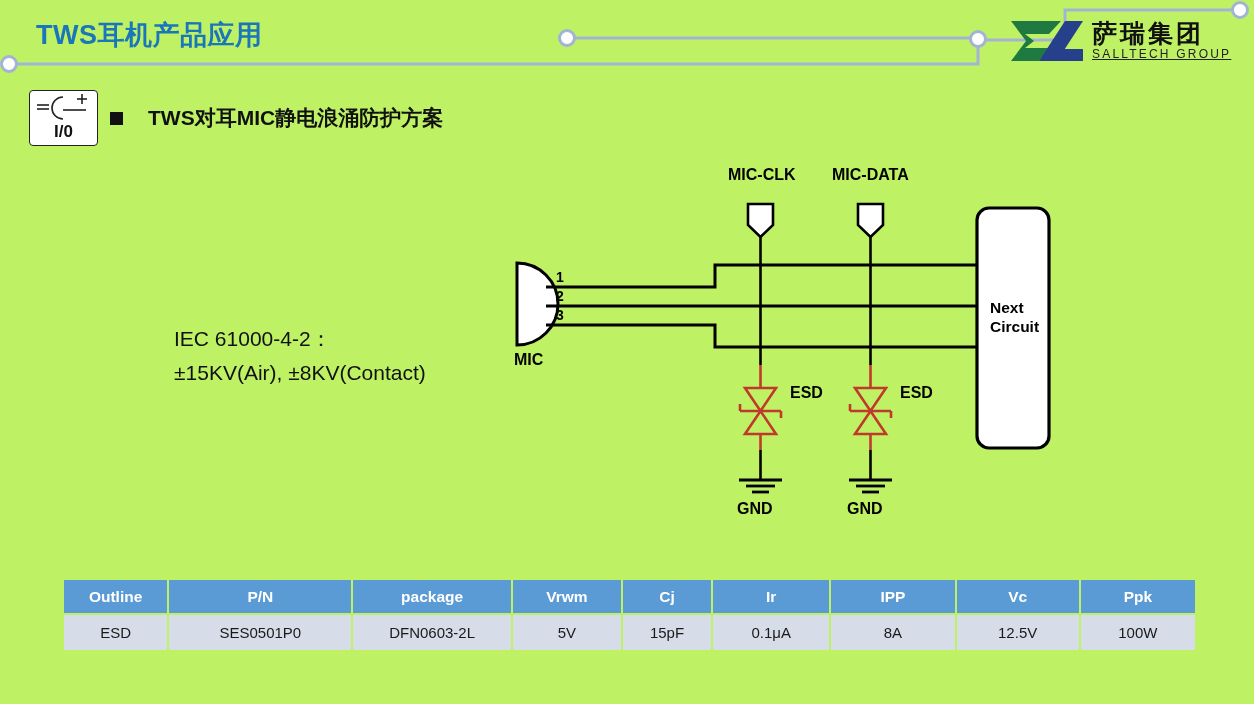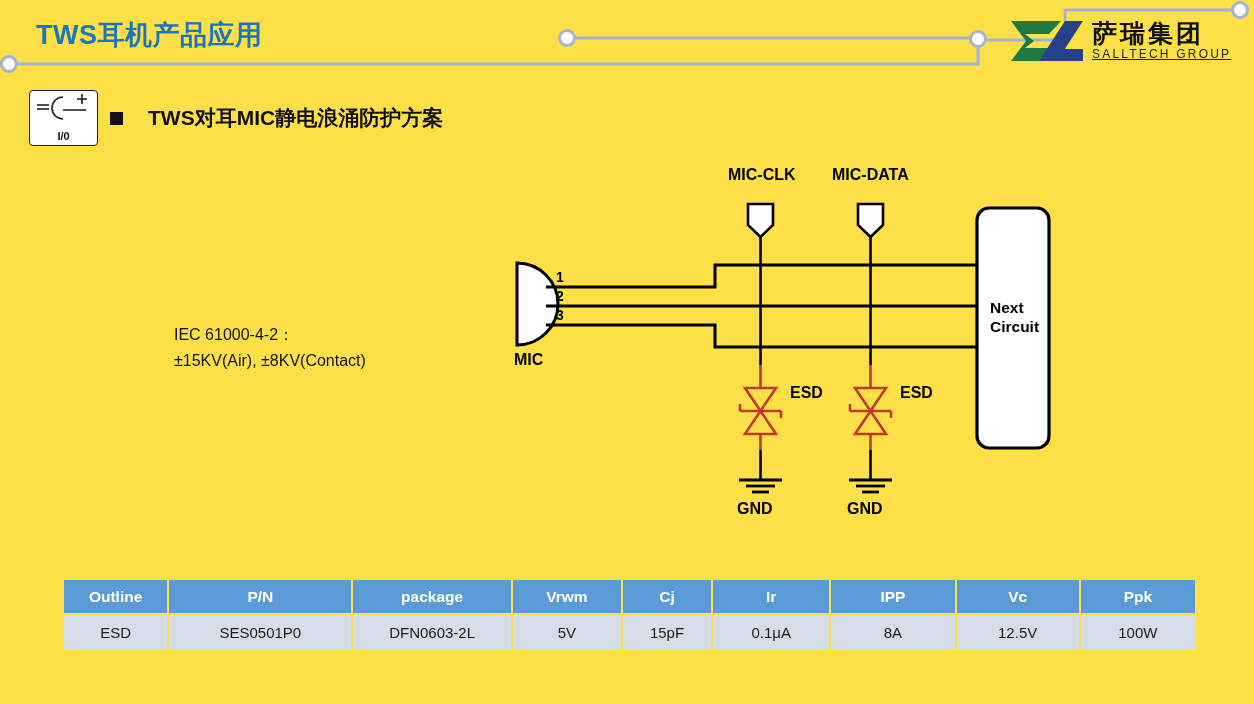--- a/index.html
+++ b/index.html
@@ -15,21 +15,21 @@
     position: relative;
     overflow: hidden;
     color: #000;
   }
 
   .slide {
     position: absolute;
     inset: 0;
     width: 1254px;
     height: 704px;
-    background: #fde047;
+    background: #bef264;
   }
 
   
   .header-deco {
     position: absolute;
     left: 0;
     top: 0;
     width: 1254px;
     height: 92px;
     pointer-events: none;
@@ -90,21 +90,21 @@
     box-sizing: border-box;
     background: #fff;
   }
   .io-badge svg { display: block; }
   .io-label {
     position: absolute;
     left: 0;
     right: 0;
     bottom: 3px;
     text-align: center;
-    font-size: 11px;
+    font-size: 17px;
     font-weight: bold;
     color: #111;
   }
 
   .subtitle-row {
     position: absolute;
     left: 110px;
     top: 104px;
     display: flex;
     align-items: center;
@@ -121,21 +121,21 @@
     font-weight: bold;
     color: #111;
     white-space: nowrap;
   }
 
   
   .spec-note {
     position: absolute;
     left: 174px;
     top: 322px;
-    font-size: 16px;
+    font-size: 21px;
     color: #111;
     line-height: 1.62;
     white-space: nowrap;
   }
 
   
   .schematic {
     position: absolute;
     left: 490px;
     top: 160px;

